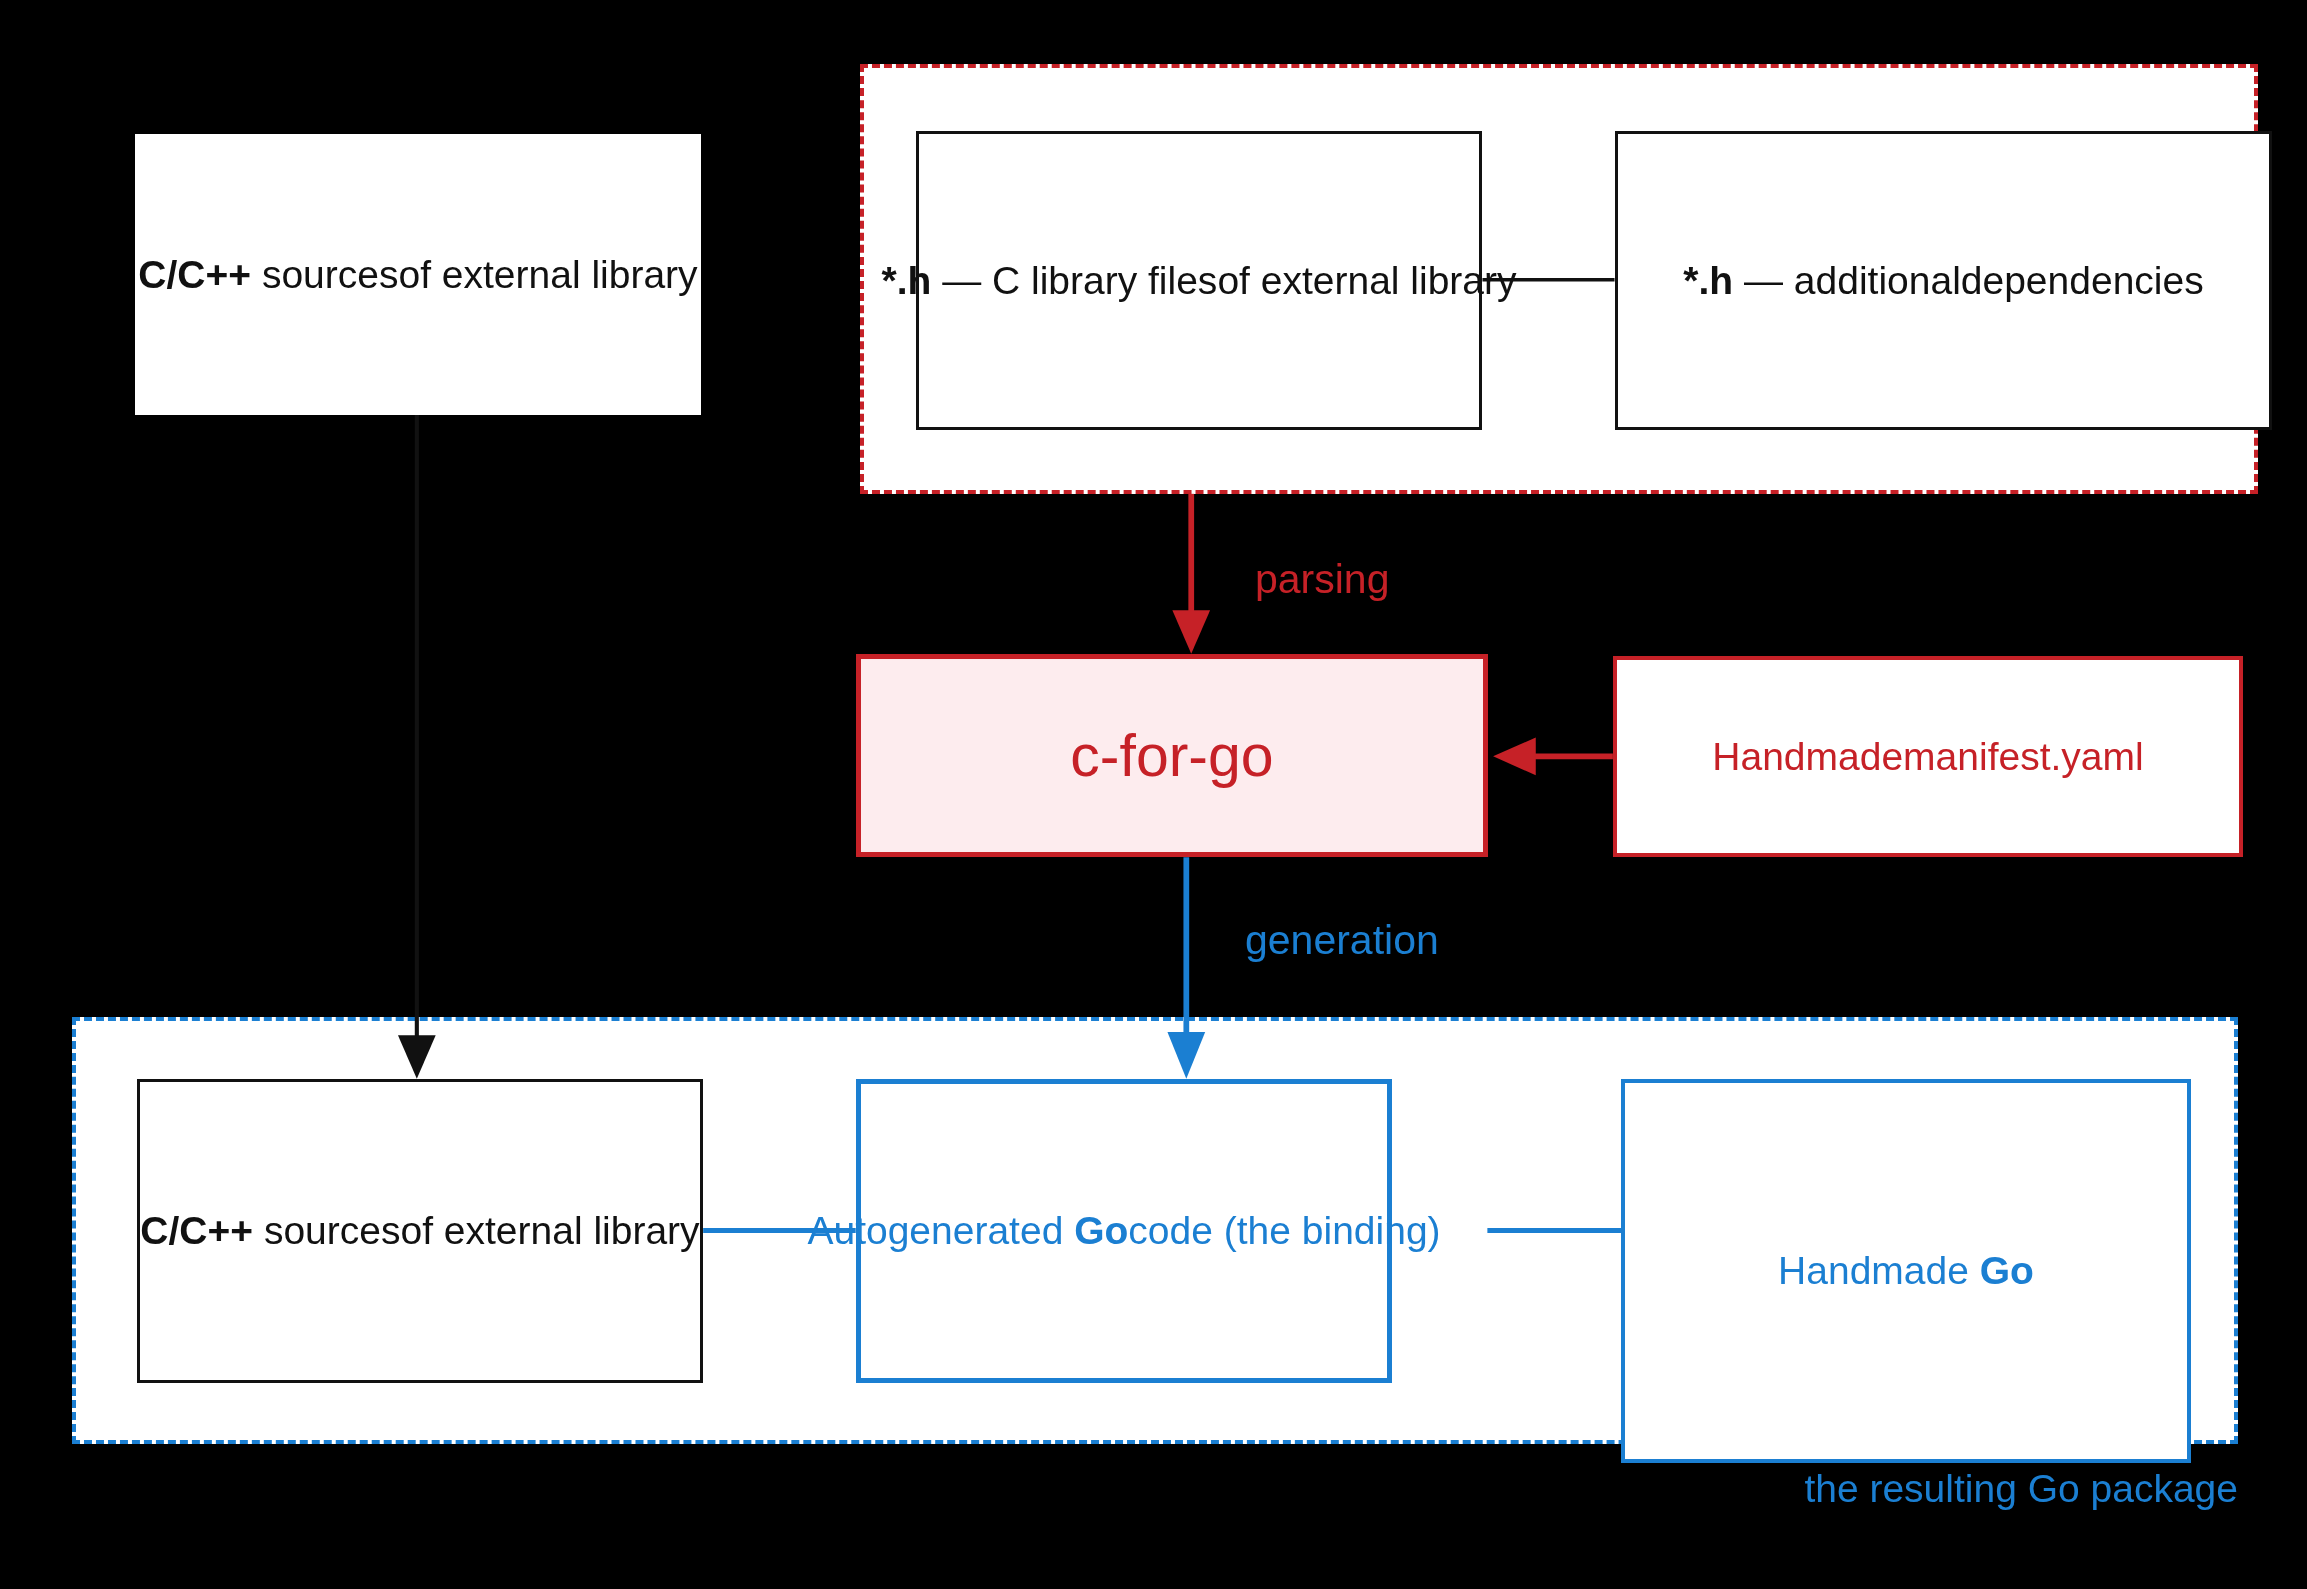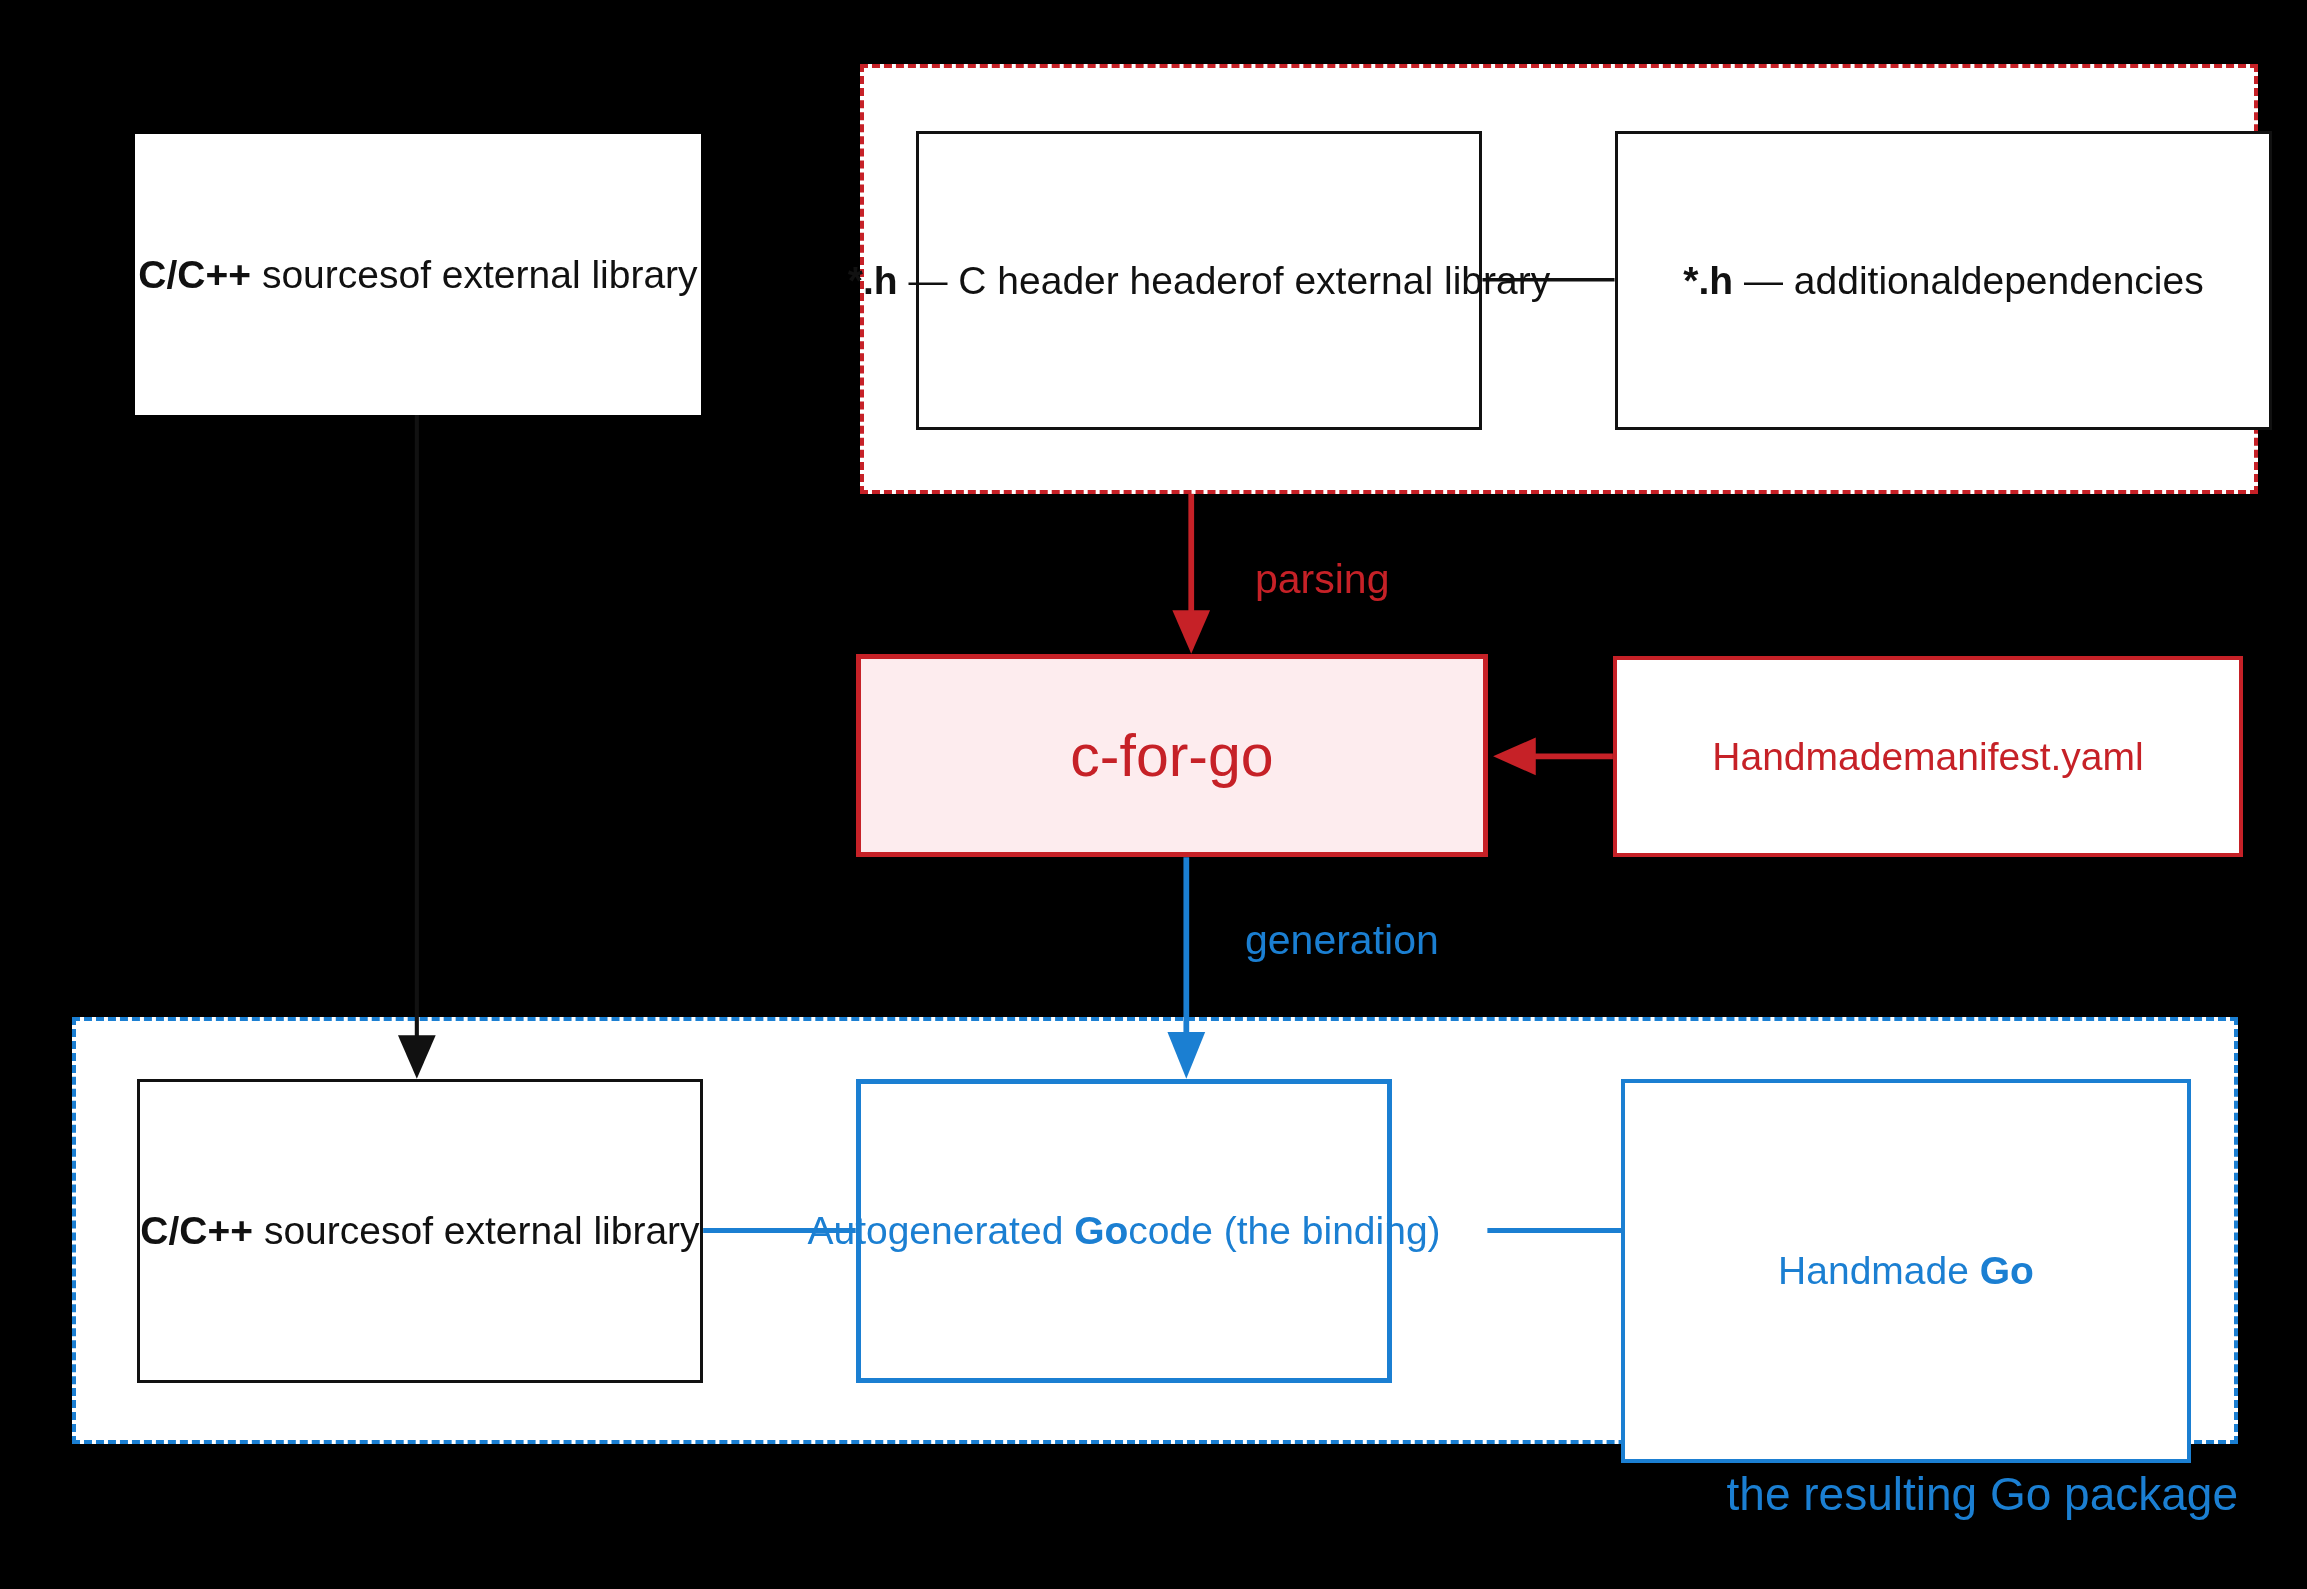--- a/index.html
+++ b/index.html
@@ -17,21 +17,21 @@
   .b{font-weight:700;}
   .node.black-border{border:3.3px solid #111;}
   .node.red-border{border:4.9px solid var(--red);}
   .node.red-thick{border:5.7px solid var(--red);background:var(--pink);}
   .node.blue-border{border:5.7px solid var(--blue);color:var(--blue);}
   .node.blue-thin{border:4.9px solid var(--blue);color:var(--blue);}
   .red-text{color:var(--red);}
   .blue-text{color:var(--blue);}
   .cforgo-label{font-size:59px;color:var(--red);}
   .edge-label{position:absolute;font-size:41px;white-space:nowrap;}
-  .caption{position:absolute;font-size:46px;white-space:nowrap;color:var(--blue);}
+  .caption{position:absolute;font-size:39px;white-space:nowrap;color:var(--blue);}
   svg{position:absolute;left:0;top:0;}
   .stroke-red{stroke:var(--red);}
   .fill-red{fill:var(--red);}
   .stroke-blue{stroke:var(--blue);}
   .fill-blue{fill:var(--blue);}
   .stroke-black{stroke:#111;}
   .fill-black{fill:#111;}
 </style>
 </head>
 <body>
@@ -60,21 +60,21 @@
     <line class="stroke-blue" x1="857" y1="1500" x2="1043" y2="1500" stroke-width="6"></line>
     <line class="stroke-blue" x1="1813" y1="1500" x2="1976" y2="1500" stroke-width="6"></line>
   </svg>
 
   <div class="node" style="left:135px;top:134px;width:566px;height:281px;">
     <div class="ln"><span class="b">C/C++</span><span> sources</span></div>
     <div class="ln"><span>of external library</span></div>
   </div>
 
   <div class="node black-border" style="left:916px;top:131px;width:566px;height:299px;">
-    <div class="ln"><span class="b">*.h</span><span> — C header header</span></div>
+    <div class="ln"><span class="b">*.h</span><span> — C library files</span></div>
     <div class="ln"><span>of external library</span></div>
   </div>
 
   <div class="node black-border" style="left:1615px;top:131px;width:657px;height:299px;">
     <div class="ln"><span class="b">*.h</span><span> — additional</span></div>
     <div class="ln"><span>dependencies</span></div>
   </div>
 
   <div class="edge-label red-text" style="left:1255px;top:556px;">parsing</div>
 

